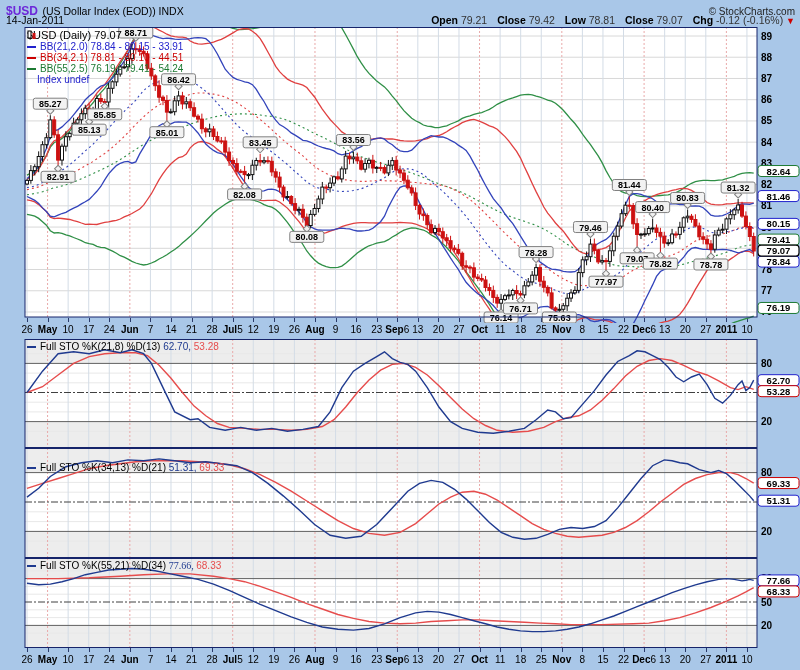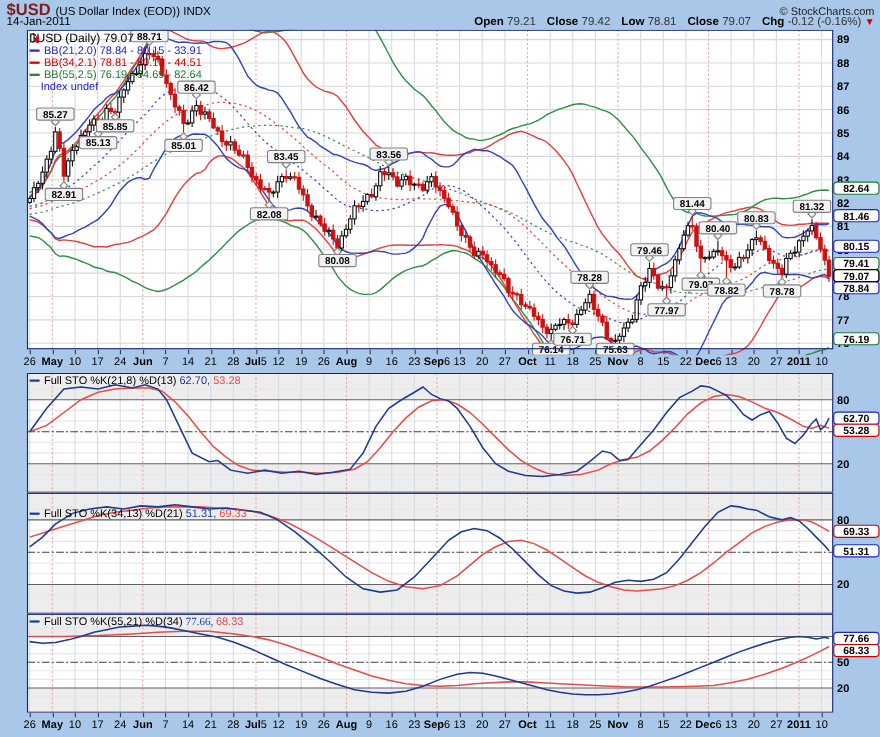--- a/index.html
+++ b/index.html
@@ -1,19 +1,19 @@
 <!DOCTYPE html>
 <html><head>
 <meta charset="utf-8">
 <style>
   * { margin:0; padding:0; box-sizing:border-box; }
   html,body { width:800px; height:670px; }
   body { position:relative; background:#a9c7e8; font-family:"Liberation Sans",sans-serif; overflow:hidden; }
   .row1 { position:absolute; top:1px; left:6px; right:5px; display:flex; justify-content:space-between; align-items:baseline; z-index:4; }
-  .sym { font-weight:bold; font-size:15px; color:#7f1d1d; }
+  .sym { font-weight:bold; font-size:12px; color:#6d28d9; }
   .desc { font-size:10.5px; color:#000; }
   .copy { font-size:10px; color:#222; }
   .row2 { position:absolute; top:14px; left:6px; right:5px; display:flex; justify-content:space-between; font-size:10.5px; z-index:4; }
   .dateTxt { color:#000; }
   .quote .ql { font-weight:bold; color:#000; margin-left:7px; }
   .quote .qv { color:#333; }
   .chgArrow { color:#cc0000; font-size:9px; }
   svg { position:absolute; left:0; z-index:2; }
   #main { top:27px; }
   #sto0 { top:339px; } #sto1 { top:448px; } #sto2 { top:558px; }
@@ -1005,18 +1005,18 @@
     <span class="lbl" style="left: 746.95px;">10</span>
   </div>
 
 <div id="mainLegend">
     <div class="legTitle"><svg class="candIcon" width="9" height="11">
         <rect x="1" y="2" width="3" height="7" fill="#fff" stroke="#000"></rect>
         <rect x="5.5" y="4" width="3" height="6" fill="#cc1111"></rect>
       </svg><span>$USD (Daily) 79.07</span></div>
     <div><span class="dash" style="background: rgb(34, 34, 204);"></span><span style="color: rgb(34, 34, 204);">BB(21,2.0) 78.84 - 80.15 - 33.91</span></div>
     <div><span class="dash" style="background: rgb(204, 0, 0);"></span><span style="color: rgb(204, 0, 0);">BB(34,2.1) 78.81 - 80.10 - 44.51</span></div>
-    <div><span class="dash" style="background: rgb(29, 122, 51);"></span><span style="color: rgb(29, 122, 51);">BB(55,2.5) 76.19 - 94.69 - 82.64</span></div>
+    <div><span class="dash" style="background: rgb(29, 122, 51);"></span><span style="color: rgb(29, 122, 51);">BB(55,2.5) 76.19 - 79.41 - 54.24</span></div>
     <div><span class="sqIcon"></span><span style="color: rgb(34, 34, 204);">Index undef</span></div>
   </div>
 <div id="stoLeg0" class="stoLegend"><span class="dash" style="background: rgb(31, 58, 143);"></span><span>Full STO %K(21,8) %D(13) </span><span style="color: rgb(31, 58, 143);">62.70, </span><span style="color: rgb(230, 76, 76);">53.28</span></div>
 <div id="stoLeg1" class="stoLegend"><span class="dash" style="background: rgb(31, 58, 143);"></span><span>Full STO %K(34,13) %D(21) </span><span style="color: rgb(31, 58, 143);">51.31, </span><span style="color: rgb(230, 76, 76);">69.33</span></div>
 <div id="stoLeg2" class="stoLegend"><span class="dash" style="background: rgb(31, 58, 143);"></span><span>Full STO %K(55,21) %D(34) </span><span style="color: rgb(31, 58, 143); font-family: Liberation Serif, serif;">77.66, </span><span style="color: rgb(230, 76, 76);">68.33</span></div>
 
 </body></html>

